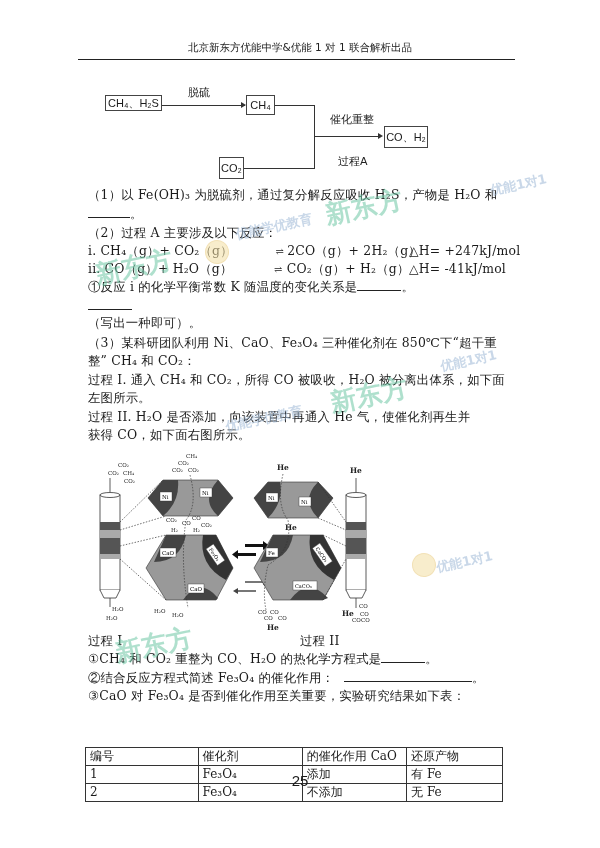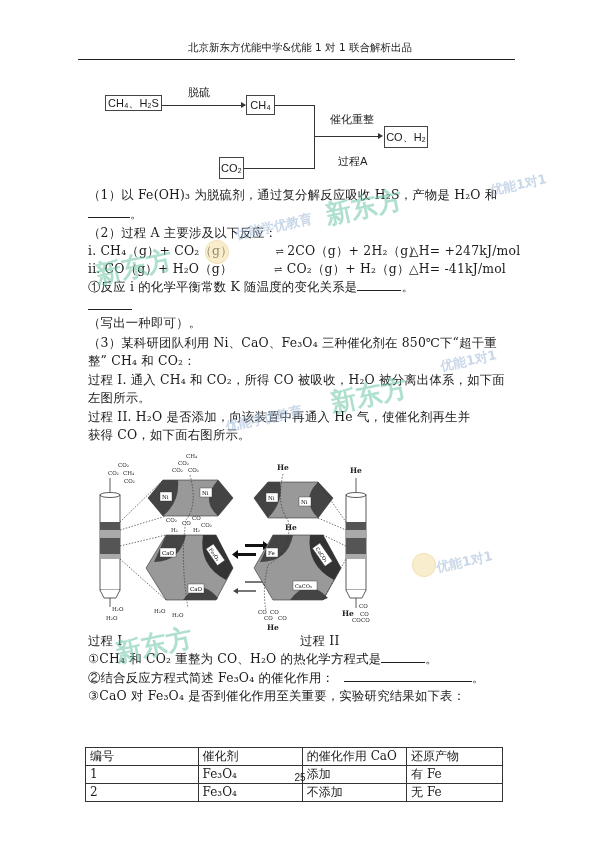--- a/index.html
+++ b/index.html
@@ -7,21 +7,21 @@
   .abs{position:absolute;}
   .header{left:0;top:41px;width:600px;text-align:center;font-family:"DejaVu Sans","Liberation Sans",sans-serif;font-size:10.5px;color:#222;}
   .header-rule{left:78px;top:59px;width:437px;height:1px;background:#222;}
   .flowbox{position:absolute;border:1px solid #444;background:#fff;font-family:"Liberation Sans","DejaVu Sans",sans-serif;font-size:11px;display:flex;align-items:center;justify-content:center;box-sizing:border-box;}
   .flowlabel{position:absolute;font-family:"DejaVu Sans","Liberation Sans",sans-serif;font-size:11px;color:#222;}
   .line{position:absolute;background:#333;}
   .text{position:absolute;left:88px;font-size:12.4px;line-height:18px;white-space:nowrap;letter-spacing:0.2px;text-align:right;}
   .blank{display:inline-block;border-bottom:1px solid #222;height:12px;vertical-align:baseline;}
   table.res{position:absolute;left:85px;top:707px;width:418px;border-collapse:collapse;font-size:12px;margin-top:40px;}
   table.res td{border:1px solid #333;height:17px;padding:0 4px;line-height:17px;}
-  .pagenum{left:0;top:772px;width:600px;text-align:center;font-family:"Liberation Sans",sans-serif;font-size:10px;}
+  .pagenum{left:0;top:772px;width:600px;text-align:center;font-family:"Liberation Sans",sans-serif;font-size:15px;}
   .wm{position:absolute;pointer-events:none;opacity:0.55;font-family:"DejaVu Sans",sans-serif;font-weight:bold;transform:rotate(-12deg);}
   .wm-green{color:#6fc7a6;font-size:26px;}
   .wm-blue{color:#9db8d6;font-size:13px;}
   .wm-coin{width:22px;height:22px;border-radius:50%;background:#f3dfa3;border:1px solid #e8c97b;}
 </style>
 </head>
 <body>
 
 <div class="abs header">北京新东方优能中学&amp;优能 1 对 1 联合解析出品</div>
 <div class="abs header-rule"></div>

